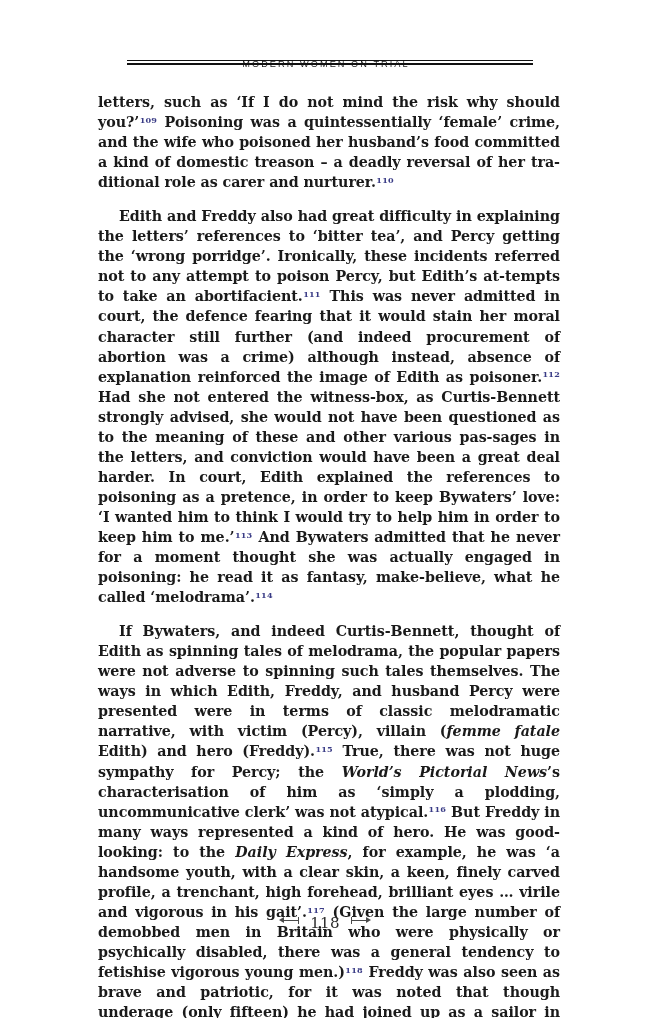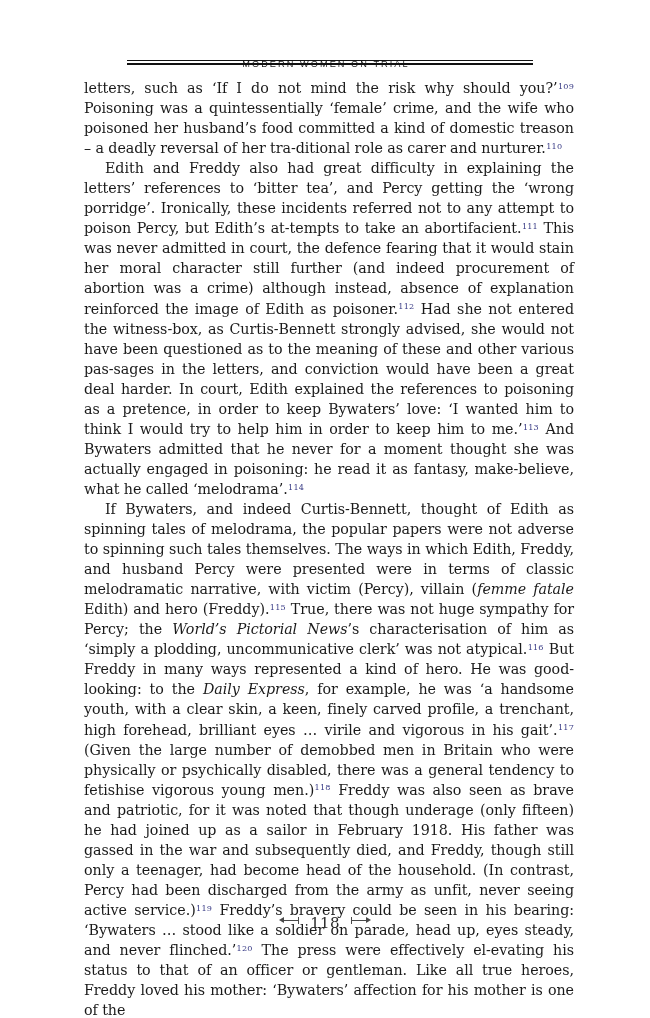--- a/index.html
+++ b/index.html
@@ -64,28 +64,29 @@
 
   
   .text-column {
     position: absolute;
     left: 84px;
     top: 78px;
     width: 490px;
   }
 
   p.para {
-    margin: 0;
+    margin: 14px;
     text-align: justify;
     text-justify: inter-word;
     font-size: 14.25px;
     line-height: 20.05px;
     letter-spacing: -0.04px;
     word-spacing: -0.1px;
     hyphens: manual;
+    font-weight: bold;
   }
   p.para.indent {
     text-indent: 21px;
   }
   p.para:last-child {
     text-align: justify;
   }
 
   i, .ital {
     font-style: italic;

